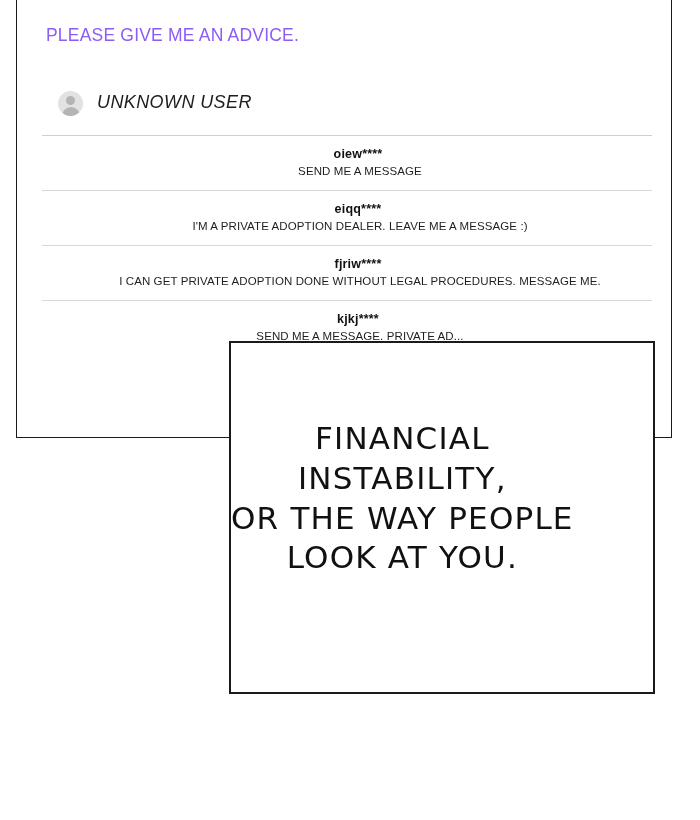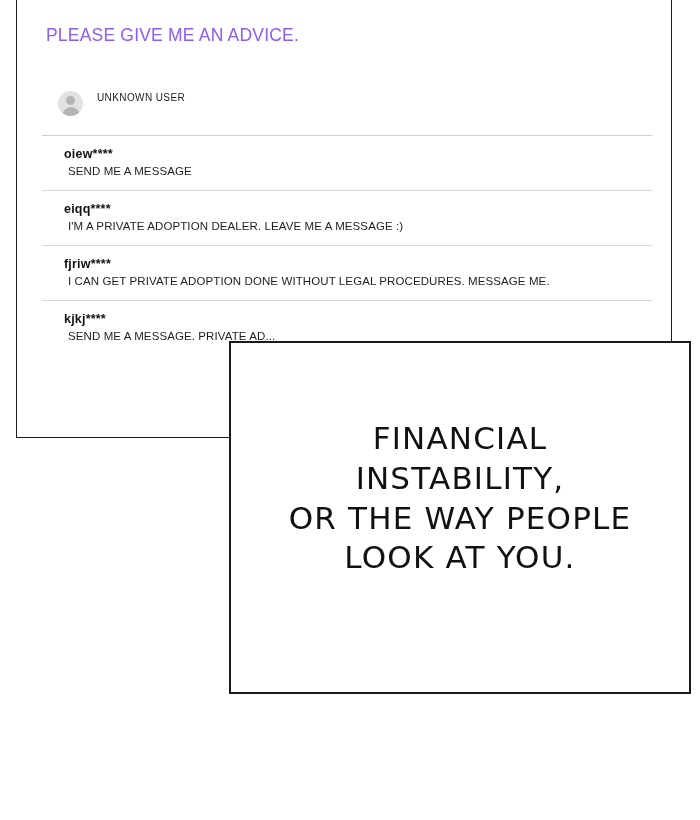--- a/index.html
+++ b/index.html
@@ -71,37 +71,39 @@
     top: 16px;
     width: 18px;
     height: 14px;
     border-radius: 9px 9px 0 0;
     background: #b4b4b4;
   }
   #user-name {
     position: absolute;
     left: 55px;
     top: 5px;
-    font-size: 10px;
+    font-size: 18px;
     color: #1d1d1d;
     letter-spacing: 0.4px;
+    font-style: italic;
   }
 
   
   #comment-list {
     position: absolute;
     left: 25px;
     top: 148px;
     width: 610px;
   }
   .comment-row {
     position: relative;
     border-top: 1px solid #d8d8d8;
     padding: 11px 0 13px 0;
     box-sizing: border-box;
+    text-align: center;
   }
   .comment-row:first-child {
     border-top: 1px solid #cfcfcf;
   }
   .comment-author {
     font-size: 12.5px;
     font-weight: bold;
     color: #111111;
     margin-left: 22px;
     letter-spacing: 0.2px;
@@ -112,28 +114,27 @@
     margin-left: 26px;
     margin-top: 4px;
     letter-spacing: 0.1px;
   }
 
   
   #caption-panel {
     position: absolute;
     left: 229px;
     top: 341px;
-    width: 462px;
+    width: 426px;
     height: 353px;
     background: #ffffff;
     border: 2px solid #1a1a1a;
     box-sizing: border-box;
     display: flex;
     align-items: center;
-    justify-content: center;
   }
   #caption-text {
     font-family: "DejaVu Sans", sans-serif;
     font-size: 31px;
     line-height: 1.28;
     text-align: center;
     color: #111111;
     letter-spacing: 1.2px;
     margin-top: -38px;
     white-space: pre-line;

